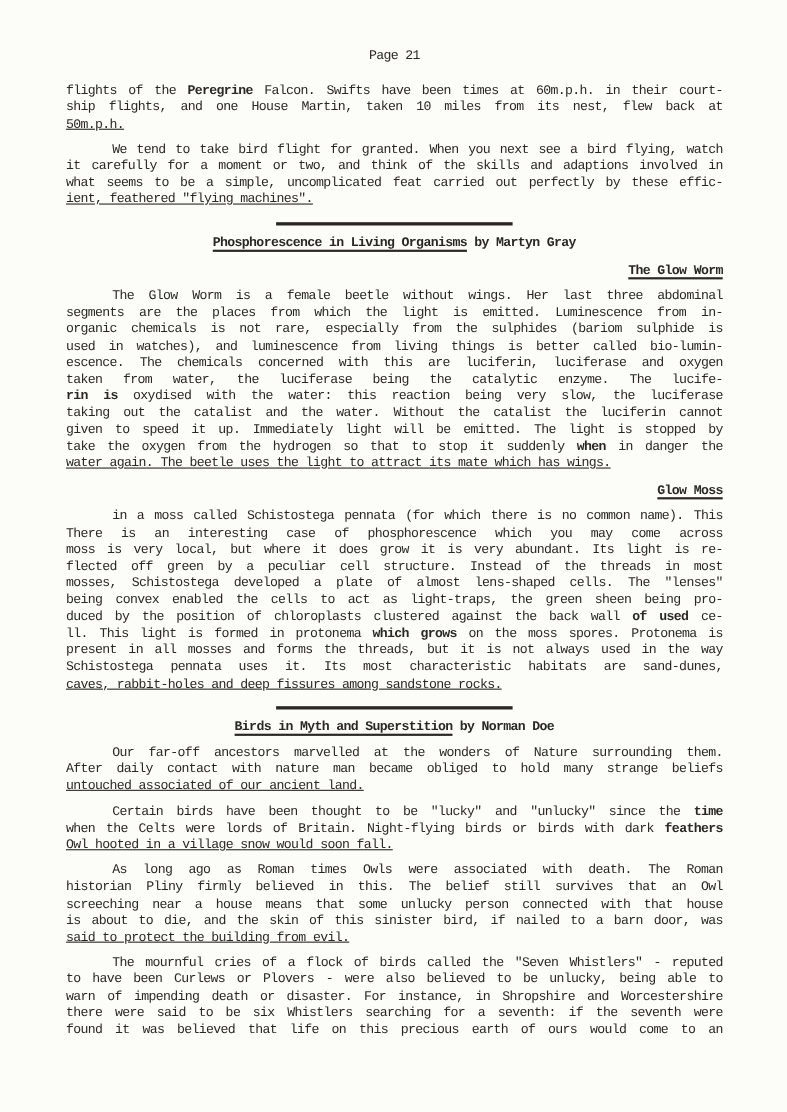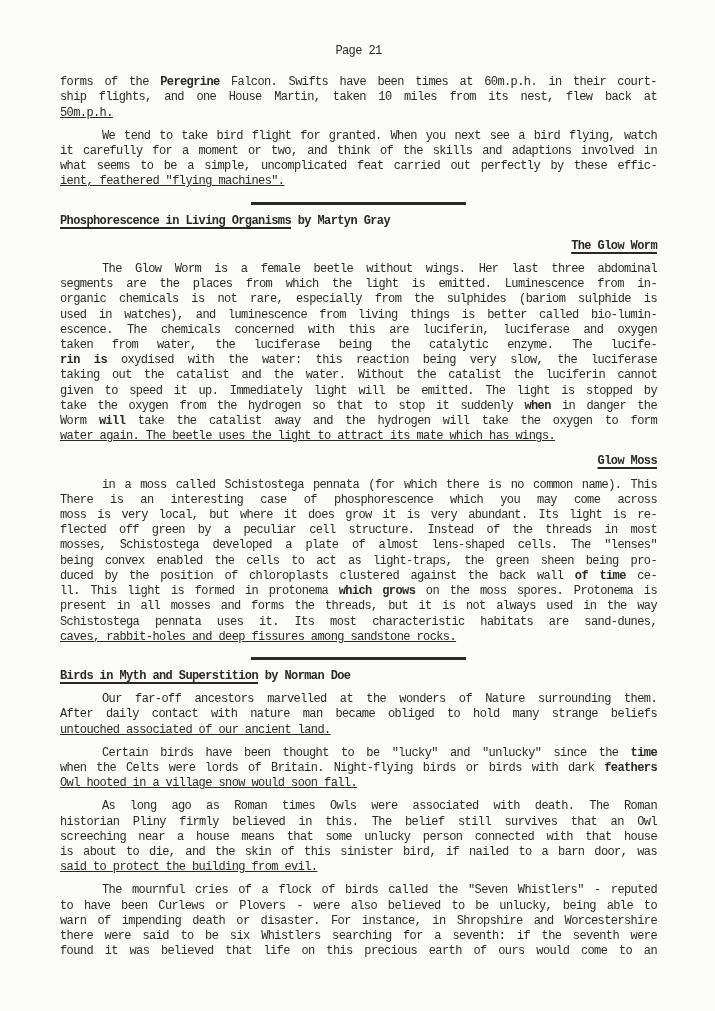--- a/index.html
+++ b/index.html
@@ -34,41 +34,41 @@
   .b { font-weight:bold; }
   .divider {
     height:3px;
     width:215px;
     background:#2b2824;
     margin:12px auto 9px auto;
   }
   .heading {
     margin-top:0;
     font-weight:bold;
-    text-align:left;
+    text-align:center;
   }
   .subheading {
     margin-top:10px;
     font-weight:bold;
     text-align:right;
   }
   .hu {
     text-decoration:underline;
     text-decoration-thickness:1.5px;
     text-underline-offset:2.5px;
   }
 </style>
 </head>
 <body>
 
 <div class="page">
   <div class="page-number">Page 21</div>
   <main>
       <div class="para">
-        <div class="ln"><span>forms of the </span><span class="b">Peregrine</span><span> Falcon. Swifts have been times at 60m.p.h. in their court-</span></div>
+        <div class="ln"><span>flights of the </span><span class="b">Peregrine</span><span> Falcon. Swifts have been times at 60m.p.h. in their court-</span></div>
         <div class="ln"><span>ship flights, and one House Martin, taken 10 miles from its nest, flew back at</span></div>
         <div class="ln end"><span>50m.p.h.</span></div>
       </div>
       <div class="para indent">
         <div class="ln"><span>We tend to take bird flight for granted. When you next see a bird flying, watch</span></div>
         <div class="ln"><span>it carefully for a moment or two, and think of the skills and adaptions involved in</span></div>
         <div class="ln"><span>what seems to be a simple, uncomplicated feat carried out perfectly by these effic-</span></div>
         <div class="ln end"><span>ient, feathered "flying machines".</span></div>
       </div>
       <div class="divider"></div>
@@ -78,32 +78,31 @@
         <div class="ln"><span>The Glow Worm is a female beetle without wings. Her last three abdominal</span></div>
         <div class="ln"><span>segments are the places from which the light is emitted. Luminescence from in-</span></div>
         <div class="ln"><span>organic chemicals is not rare, especially from the sulphides (bariom sulphide is</span></div>
         <div class="ln"><span>used in watches), and luminescence from living things is better called bio-lumin-</span></div>
         <div class="ln"><span>escence. The chemicals concerned with this are luciferin, luciferase and oxygen</span></div>
         <div class="ln"><span>taken from water, the luciferase being the catalytic enzyme. The lucife-</span></div>
         <div class="ln"><span></span><span class="b">rin is</span><span> oxydised with the water: this reaction being very slow, the luciferase</span></div>
         <div class="ln"><span>taking out the catalist and the water. Without the catalist the luciferin cannot</span></div>
         <div class="ln"><span>given to speed it up. Immediately light will be emitted. The light is stopped by</span></div>
         <div class="ln"><span>take the oxygen from the hydrogen so that to stop it suddenly </span><span class="b">when</span><span> in danger the</span></div>
-        <div class="ln"><span>Worm </span><span class="b">will</span><span> take the catalist away and the hydrogen will take the oxygen to form</span></div>
         <div class="ln end"><span>water again. The beetle uses the light to attract its mate which has wings.</span></div>
       </div>
       <div class="subheading"><span class="hu">Glow Moss</span></div>
       <div class="para indent">
         <div class="ln"><span>in a moss called Schistostega pennata (for which there is no common name). This</span></div>
         <div class="ln"><span>There is an interesting case of phosphorescence which you may come across</span></div>
         <div class="ln"><span>moss is very local, but where it does grow it is very abundant. Its light is re-</span></div>
         <div class="ln"><span>flected off green by a peculiar cell structure. Instead of the threads in most</span></div>
         <div class="ln"><span>mosses, Schistostega developed a plate of almost lens-shaped cells. The "lenses"</span></div>
         <div class="ln"><span>being convex enabled the cells to act as light-traps, the green sheen being pro-</span></div>
-        <div class="ln"><span>duced by the position of chloroplasts clustered against the back wall </span><span class="b">of time</span><span> ce-</span></div>
+        <div class="ln"><span>duced by the position of chloroplasts clustered against the back wall </span><span class="b">of used</span><span> ce-</span></div>
         <div class="ln"><span>ll. This light is formed in protonema </span><span class="b">which grows</span><span> on the moss spores. Protonema is</span></div>
         <div class="ln"><span>present in all mosses and forms the threads, but it is not always used in the way</span></div>
         <div class="ln"><span>Schistostega pennata uses it. Its most characteristic habitats are sand-dunes,</span></div>
         <div class="ln end"><span>caves, rabbit-holes and deep fissures among sandstone rocks.</span></div>
       </div>
       <div class="divider"></div>
       <div class="heading"><span class="hu">Birds in Myth and Superstition</span><span> by Norman Doe</span></div>
       <div class="para indent">
         <div class="ln"><span>Our far-off ancestors marvelled at the wonders of Nature surrounding them.</span></div>
         <div class="ln"><span>After daily contact with nature man became obliged to hold many strange beliefs</span></div>

